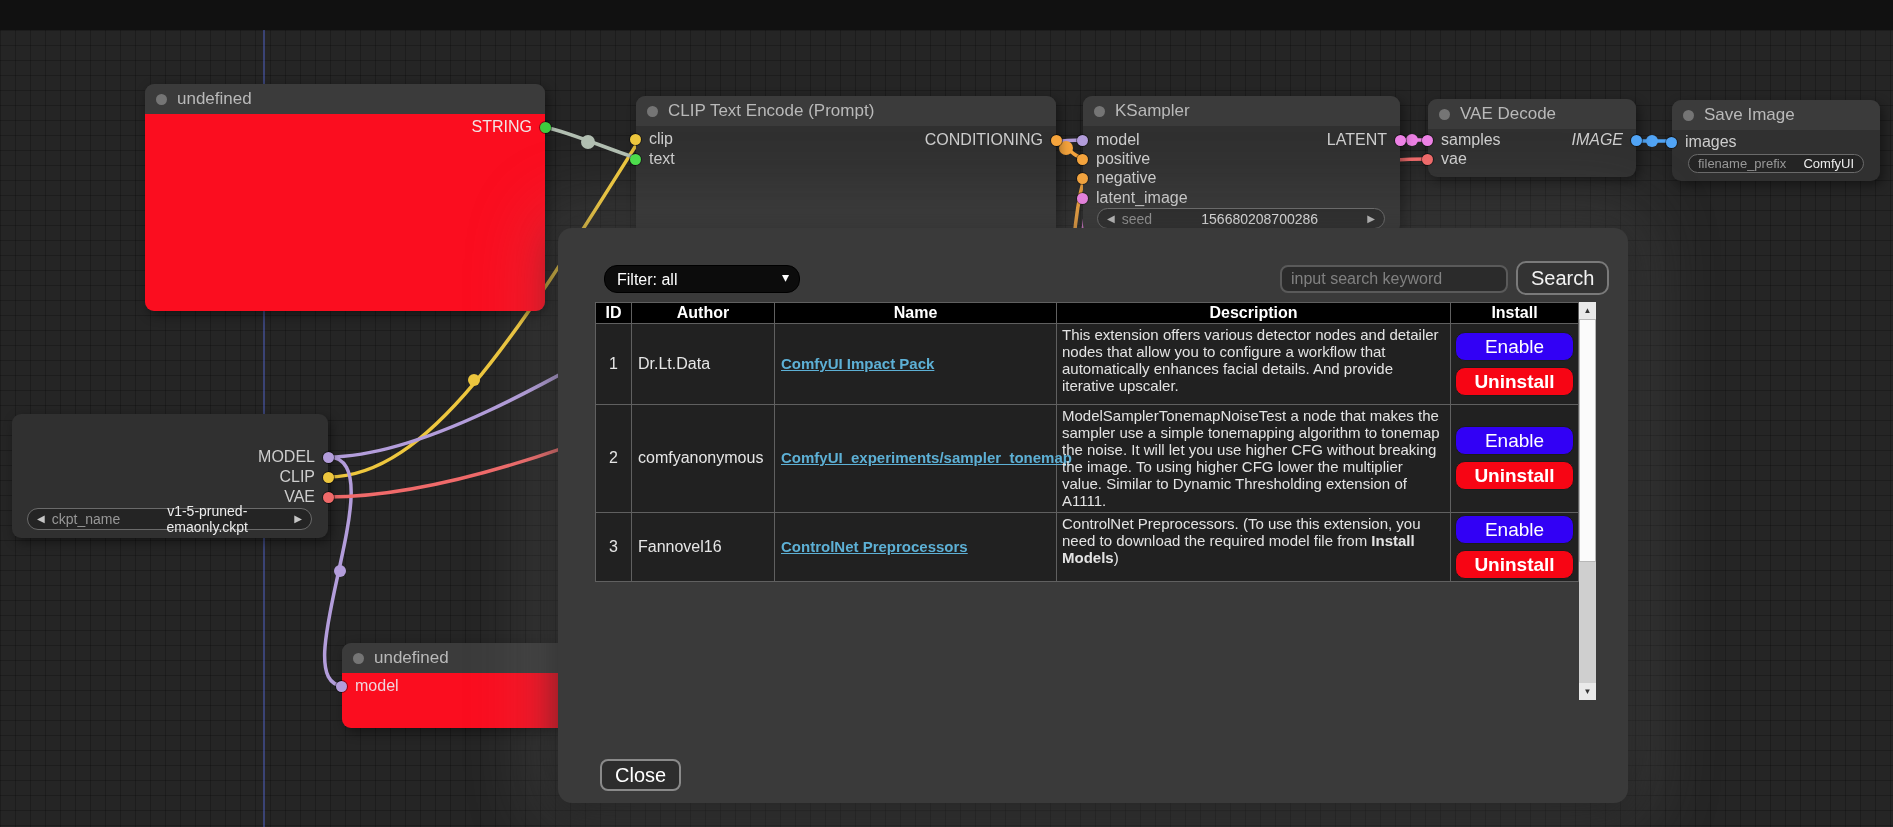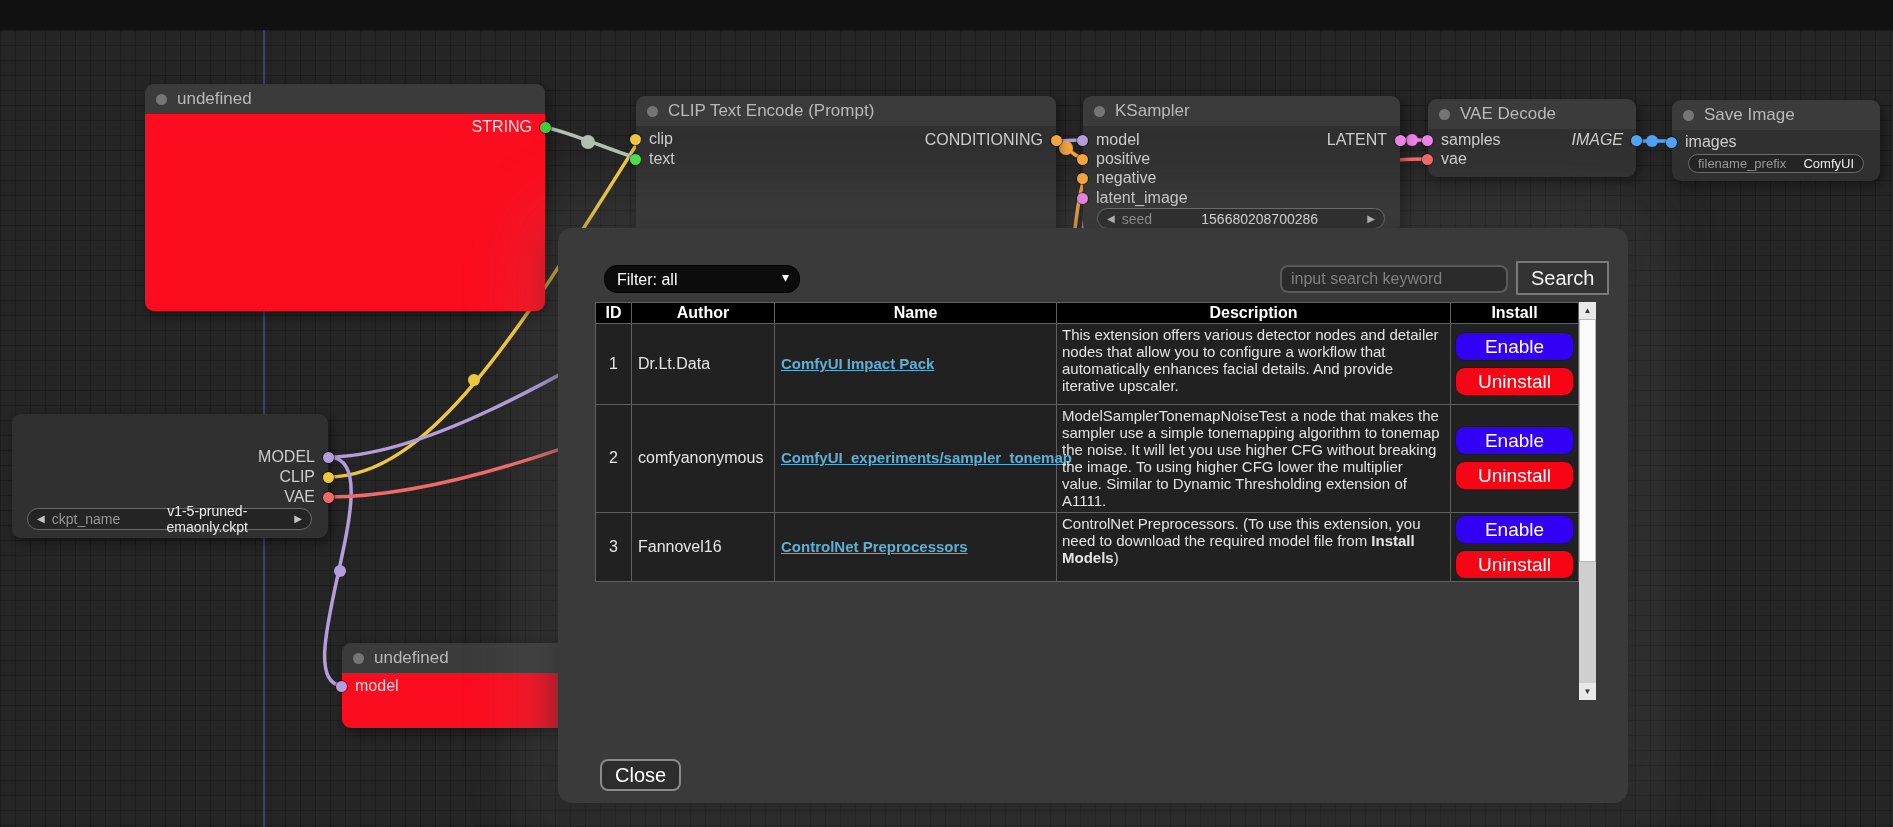--- a/index.html
+++ b/index.html
@@ -43,36 +43,36 @@
     border-radius:14px;z-index:10;
     box-shadow:0 0 70px 25px rgba(135,135,135,.22), 0 8px 35px rgba(0,0,0,.55);}
   .filter-wrap{position:absolute;left:46px;top:37px;width:196px;height:28px;}
   .filter-wrap select{width:100%;height:100%;background:#0c0c0c;color:#fff;font-size:16px;
     border:1px solid #000;border-radius:13px;padding:0 30px 0 12px;appearance:none;-webkit-appearance:none;}
   .filter-wrap .chev{position:absolute;right:11px;top:4px;color:#fff;font-size:14px;pointer-events:none;}
   #search-input{position:absolute;left:722px;top:37px;width:228px;height:28px;background:#2b2b2b;
     border:2px solid #5a5a5a;border-radius:8px;color:#ddd;font-size:16px;padding:0 9px;}
   #search-input::placeholder{color:#818181;}
   #search-btn{position:absolute;left:958px;top:33px;height:34px;padding:0 13px;background:#333;
-    border:2px solid #7a7a7a;border-radius:1px;color:#f2f2f2;font-size:20px;cursor:pointer;}
+    border:2px solid #7a7a7a;border-radius:10px;color:#f2f2f2;font-size:20px;cursor:pointer;}
   #table-wrap{position:absolute;left:37px;top:74px;width:1001px;height:398px;}
   table{border-collapse:collapse;table-layout:fixed;width:983px;font-size:16px;color:#e6e6e6;}
   th,td{border:1px solid var(--table-border,#606060);}
   th{background:#000;color:#fff;font-size:16px;font-weight:bold;height:21px;padding:0 4px;}
   td{background:var(--table-row-bg,#212121);padding:3px 6px;vertical-align:middle;}
   td.c-id{text-align:center;}
   td.c-desc{vertical-align:top;font-size:15px;line-height:1.14;color:#e3e3e3;padding:2px 5px;}
   td a{color:var(--link,#5db0d5);font-weight:bold;font-size:15px;text-decoration:underline;cursor:pointer;}
   tr.r0{height:81px;} tr.r1{height:86px;} tr.r2{height:68px;}
   td.c-install{padding:2px 4px;}
   .btn-stack{display:flex;flex-direction:column;align-items:center;gap:6px;}
   .btn-stack button{width:119px;height:29px;border-radius:10px;border:1px solid #1c1c1c;
     color:#fff;font-size:19px;line-height:1;cursor:pointer;padding:0;}
   .btn-enable{background:var(--enable-bg,#3200f5);}
-  .btn-uninstall{background:var(--uninstall-bg,#f70514);}
+  .btn-uninstall{background:var(--uninstall-bg,#f70514);font-weight:bold;}
   
   #scrollbar{position:absolute;right:0;top:0;width:17px;height:398px;background:#cfcfcf;}
   .sb-arrow{position:absolute;left:0;width:17px;height:17px;background:#e9e9e9;color:#333;
     font-size:8px;display:flex;align-items:center;justify-content:center;cursor:pointer;}
   .sb-up{top:0;} .sb-down{bottom:0;}
   #sb-thumb{position:absolute;left:0;top:17px;width:17px;height:243px;background:#fbfbfb;border:1px solid #b7b7b7;cursor:pointer;}
   #close-btn{position:absolute;left:42px;top:531px;height:32px;padding:0 13px;background:#2d2d2d;
     border:2px solid #8a8a8a;border-radius:8px;color:#fff;font-size:20px;cursor:pointer;}
 </style>
 </head>

